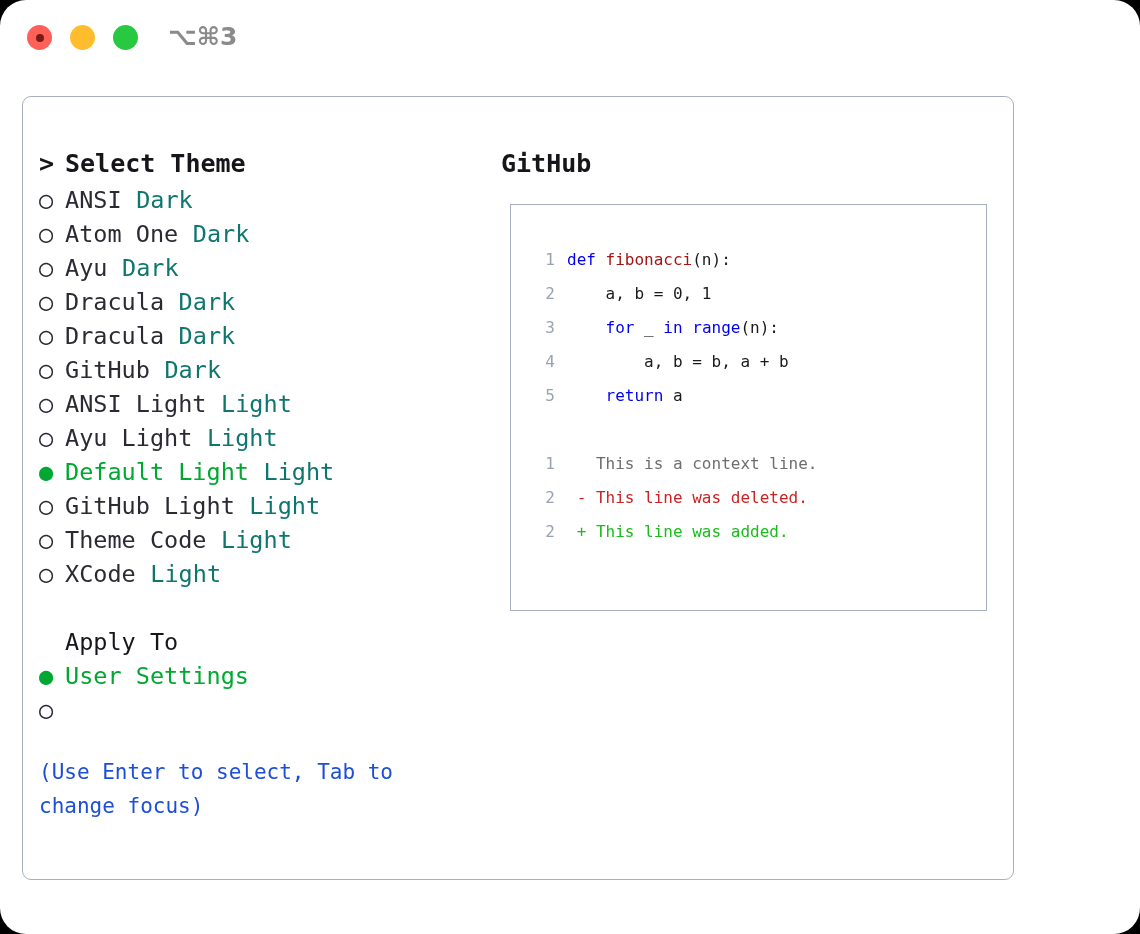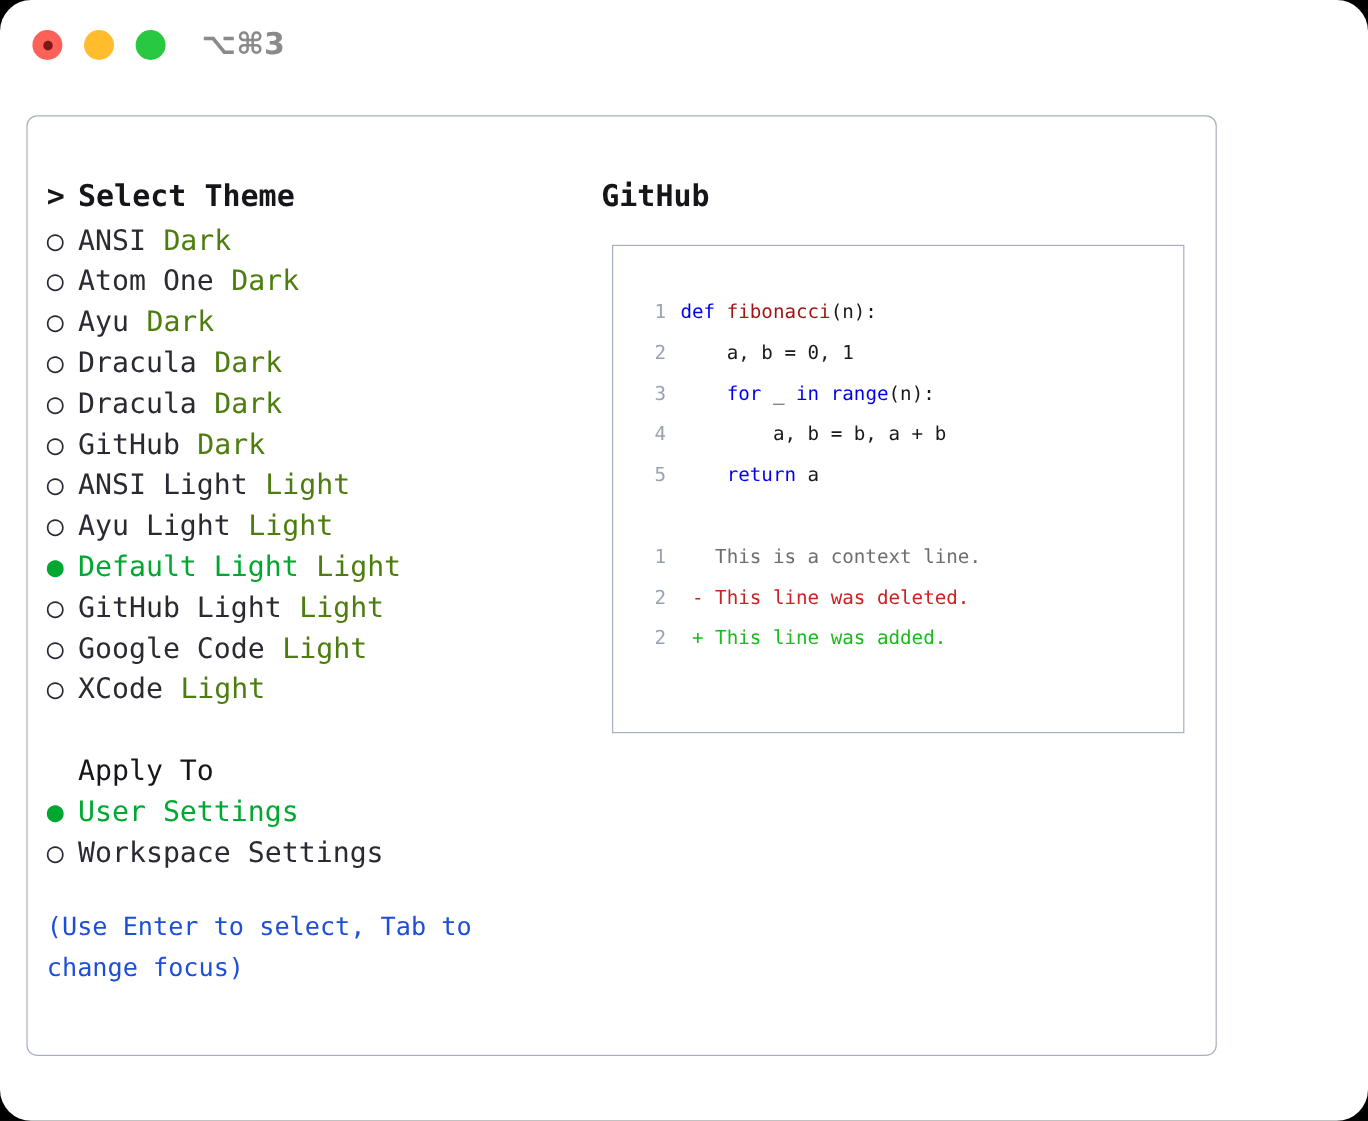--- a/index.html
+++ b/index.html
@@ -116,21 +116,21 @@
     font-weight: bold;
     color: #15151a;
     font-size: 25px;
     height: 38px;
     line-height: 38px;
   }
   .header-row .marker { font-weight: bold; font-size: 25px; color:#15151a; }
 
   .tname { color: #2a2a33; }
   .tname.selected { color: #00a832; }
-  .ttag { color: #4d7c0f; margin-left: 0.62em; }
+  .ttag { color: #0f766e; margin-left: 0.62em; }
 
   .section-head {
     color: #15151a;
     font-size: 23.5px;
   }
 
   .spacer-row { height: 34px; }
 
   .hint {
     position: absolute;
@@ -258,21 +258,21 @@
             <span class="tname selected">Default Light</span>
             <span class="ttag">Light</span>
           </div>
           <div class="row">
             <span class="marker">○</span>
             <span class="tname">GitHub Light</span>
             <span class="ttag">Light</span>
           </div>
           <div class="row">
             <span class="marker">○</span>
-            <span class="tname">Google Code</span>
+            <span class="tname">Theme Code</span>
             <span class="ttag">Light</span>
           </div>
           <div class="row">
             <span class="marker">○</span>
             <span class="tname">XCode</span>
             <span class="ttag">Light</span>
           </div>
         </div>
 
       <div class="spacer-row"></div>
@@ -282,21 +282,20 @@
         <span>Apply To</span>
       </div>
 
       <div id="apply-rows">
           <div class="row">
             <span class="marker sel">●</span>
             <span class="tname selected">User Settings</span>
           </div>
           <div class="row">
             <span class="marker">○</span>
-            <span class="tname">Workspace Settings</span>
           </div>
         </div>
     </div>
 
     <div class="hint">(Use Enter to select, Tab to change focus)</div>
 
     <div class="right-col">
       <div class="preview-title">GitHub</div>
     </div>
 

